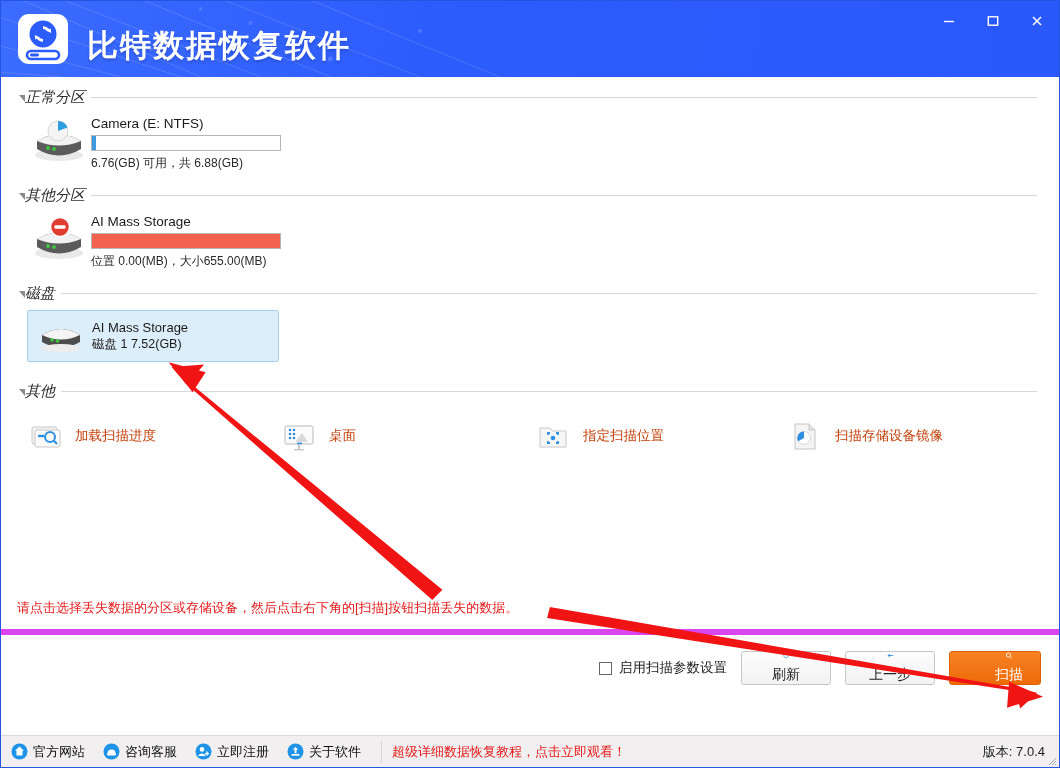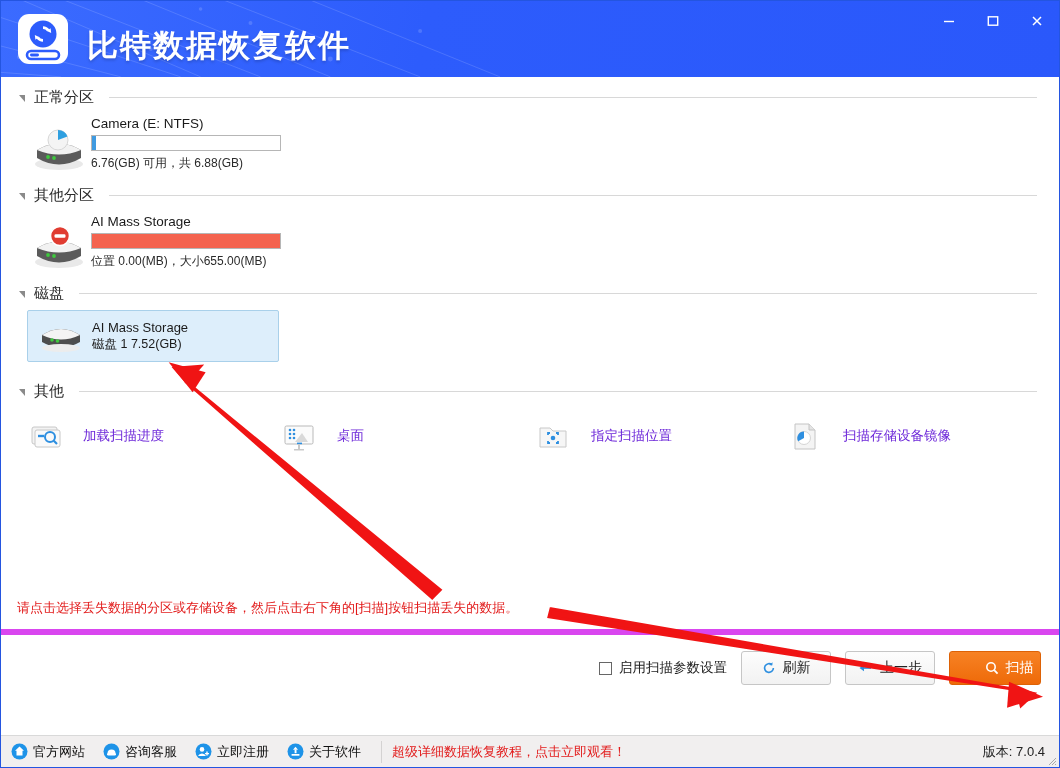--- a/index.html
+++ b/index.html
@@ -30,31 +30,31 @@
   .wincontrols { position: absolute; right: 0; top: 0; display: flex; height: 40px; }
   .winbtn {
     width: 44px; height: 40px; display: flex; align-items: center; justify-content: center;
     cursor: pointer; color: #fff;
   }
 
   
   .body { position: relative; height: 592px; background: #fff; padding: 0; }
 
   .section-head {
-    display: flex; align-items: center; gap: 9px;
-    padding: 0 22px 0 18px; height: 26px; margin-top: 7px;
+    display: flex; align-items: center; 
+    padding: 0 22px 0 18px; height: 26px; margin-top: 7px; font-style: italic;
   }
   .tri {
     width: 0; height: 0; border-left: 6px solid transparent;
     border-top: 7px solid #8a8a8a; margin-top: 3px; cursor: pointer;
   }
   .section-label { font-size: 15px; color: #2b2b2b; white-space: nowrap; }
   .section-rule { flex: 1; height: 1px; background: #d8d8d8; margin-left: 6px; }
 
-  .part-row { display: flex; align-items: flex-end; padding: 5px 0 3px 30px; }
+  .part-row { display: flex; align-items: flex-start; padding: 5px 0 3px 30px; }
   .part-icon { width: 56px; height: 46px; flex: none; margin-top: 2px; }
   .part-info { margin-left: 4px; }
   .part-title { font-size: 13.5px; color: #1a1a1a; line-height: 17px; margin-bottom: 3px; }
   .bar {
     width: 190px; height: 16px; border: 1px solid #b6b6b6; background: #fff;
     position: relative; margin-bottom: 4px;
   }
   .bar .fill { position: absolute; left: 0; top: 0; bottom: 0; }
   .part-sub { font-size: 12px; color: #2a2a2a; }
 
@@ -64,38 +64,38 @@
     border: 1px solid #a9d0ea; background: #ddeefb; border-radius: 2px; cursor: pointer;
   }
   .disk-icon { width: 46px; height: 34px; flex: none; }
   .disk-text { margin-left: 8px; }
   .disk-name { font-size: 13px; color: #1a1a1a; line-height: 17px; }
   .disk-sub { font-size: 12.5px; color: #1a1a1a; line-height: 17px; }
 
   .tools { display: flex; padding: 14px 0 0 26px; }
   .tool { display: flex; align-items: center; cursor: pointer; }
   .tool .ticon { width: 36px; height: 36px; flex: none; }
-  .tool .tlabel { font-size: 13.5px; color: #6d28d9; margin-left: 20px; white-space: nowrap; }
+  .tool .tlabel { font-size: 13.5px; color: #c2410c; margin-left: 12px; white-space: nowrap; }
 
   
   .hint {
     position: absolute; left: 0; right: 0; top: 592px; height: 36px;
     color: #e21b1b; font-size: 13px; padding: 6px 0 0 16px;
   }
   .actionbar {
     position: absolute; left: 0; right: 0; top: 628px; height: 72px;
     border-top: 6px solid #d946ef; display: flex; align-items: center;
     justify-content: flex-end; gap: 14px; padding-right: 18px;
   }
   .chk { display: flex; align-items: center; gap: 7px; cursor: pointer; font-size: 13.5px; color: #222; }
   .chkbox { width: 13px; height: 13px; border: 1px solid #666; background: #fff; }
   .btn {
     min-width: 90px; height: 34px; border: 1px solid #c6c6c6; border-radius: 3px;
     background: linear-gradient(#fdfdfd,#f2f2f2); display: flex; align-items: center;
-    justify-content: center; gap: 7px; font-size: 14px; color: #222; cursor: pointer;
+    justify-content: center; gap: 7px; font-size: 14px; color: #222; cursor: pointer; flex-direction: column;
   }
   .btn.primary {
     background: linear-gradient(#f78224,#ee6a09); border-color: #dd6206;
     color: #fff; min-width: 92px; padding-left: 28px;
   }
   .footer {
     position: absolute; left: 0; right: 0; bottom: 0; height: 32px;
     background: #f1efef; border-top: 1px solid #d9d9d9;
     display: flex; align-items: center; padding: 0 10px;
   }

